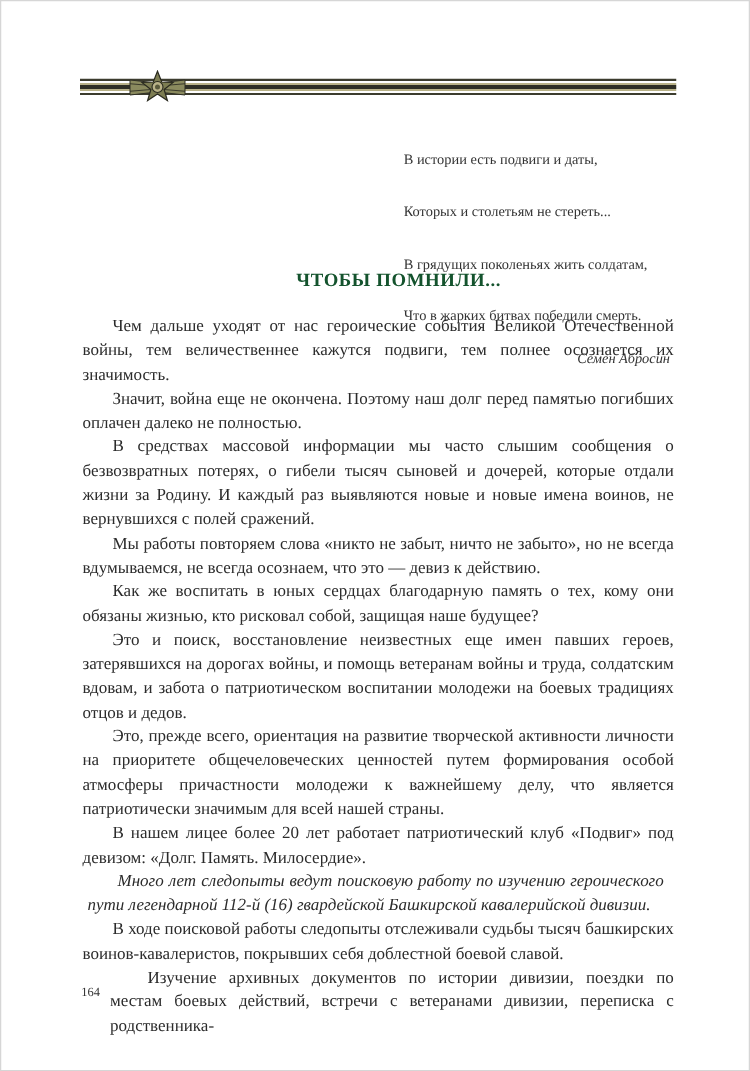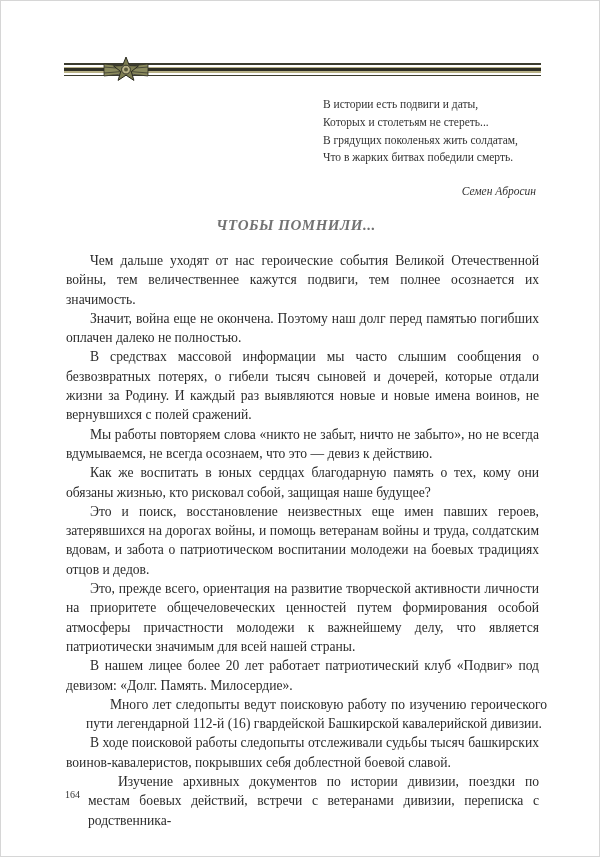--- a/index.html
+++ b/index.html
@@ -53,60 +53,59 @@
   
   .epigraph {
     position: absolute;
     left: 322px;
     top: 95px;
     width: 215px;
     font-size: 11.5px;
     line-height: 1.55;
     color: #333333;
   }
-  .epigraph .line { white-space: nowrap; }
+  .epigraph .line { white-space: nowrap; margin-top: 24px; }
   .epigraph-author {
     margin-top: 16px;
     text-align: right;
     font-style: italic;
     font-size: 11.5px;
     padding-right: 2px;
   }
 
   
   .title {
     position: absolute;
-    left: 59px;
+    left: 82px;
     top: 216px;
     width: 472px;
     margin: 0;
     text-align: center;
     font-size: 15px;
     font-weight: bold;
     letter-spacing: 0.5px;
-    color: #737373;
-    font-style: italic;
+    color: #14532d;
   }
 
   
   .body-text {
     position: absolute;
     left: 65px;
     top: 250px;
     width: 473px;
     font-size: 13.6px;
     line-height: 19.3px;
     text-align: justify;
     color: #2b2b2b;
   }
   .body-text p {
     margin: 0;
     text-indent: 24px;
   }
-  .body-text p.shift-1 { margin-left: 20px; width: 461px; }
+  .body-text p.shift-1 { margin-left: 4px; width: 461px; font-style: italic; }
   .body-text p.shift-2 { margin-left: 22px; width: 451px; text-indent: 30px; }
 
   
   .page-number {
     position: absolute;
     left: 64px;
     top: 788px;
     font-size: 10px;
     color: #333333;
   }

